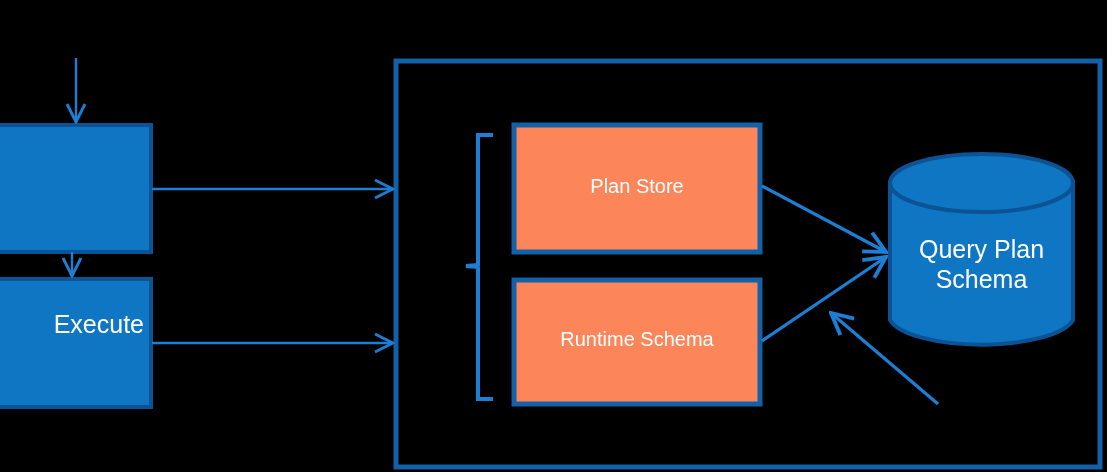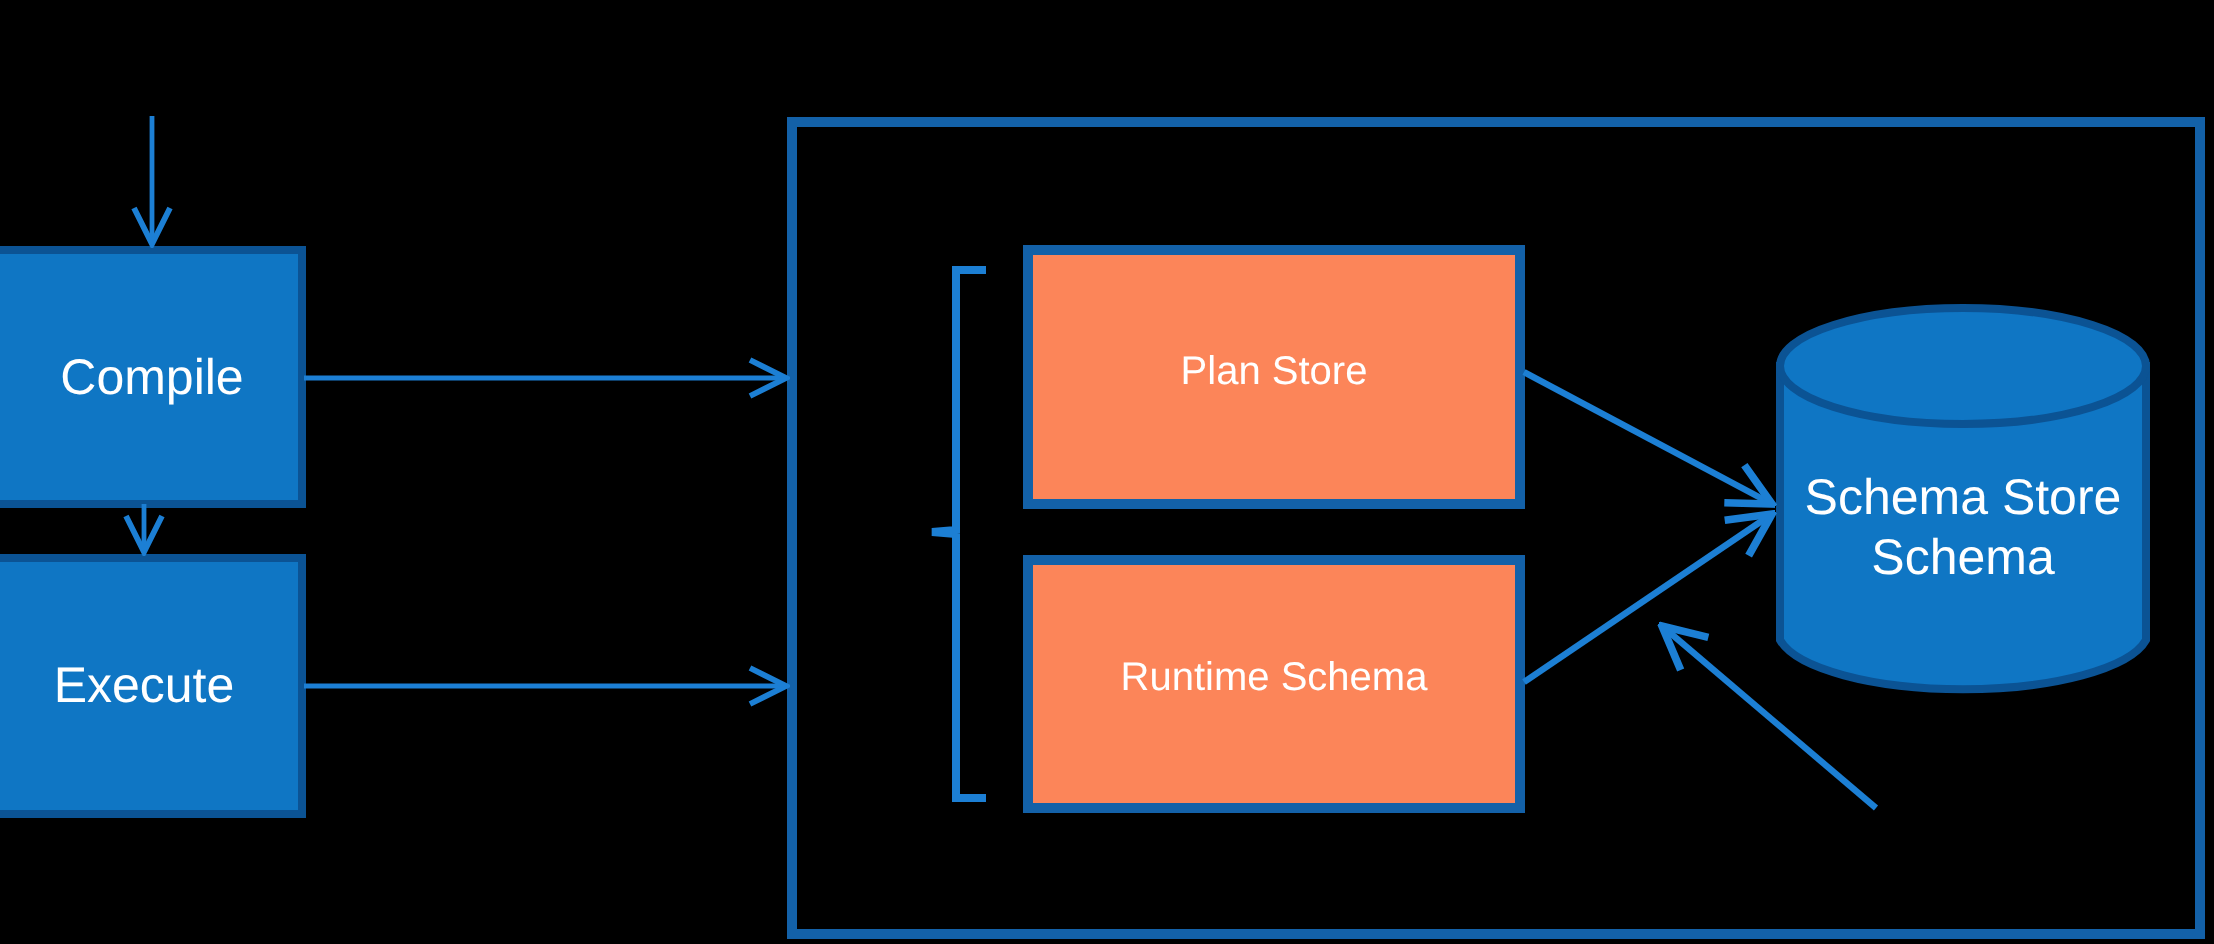--- a/index.html
+++ b/index.html
@@ -37,21 +37,21 @@
   .label-process {
     font-size: 25px;
   }
   .label-store {
     font-size: 20px;
   }
   .label-db {
     font-size: 25px;
   }
   .lbl-compile  { left: 0px;   top: 175px; width: 152px; }
-  .lbl-execute  { left: 0px;   top: 329px; width: 144px; }
+  .lbl-execute  { left: 0px;   top: 310px; width: 144px; text-align: right; }
   .lbl-planstore{ left: 512px; top: 175px; width: 250px; }
   .lbl-runtime  { left: 512px; top: 328px; width: 250px; }
   .lbl-db       { left: 888px; top: 235px; width: 187px; }
 </style>
 </head>
 <body>
 
 <div id="diagram-root">
 
   <svg id="vector-layer" viewBox="0 0 1107 472" xmlns="http://www.w3.org/2000/svg">
@@ -96,24 +96,23 @@
     <line x1="152" y1="343" x2="393" y2="343" stroke="#1C7FD4" stroke-width="2.4" marker-end="url(#arrowOpen)"></line>
 
     <line x1="762" y1="186" x2="886" y2="252" stroke="#1C7FD4" stroke-width="3.2" marker-end="url(#arrowOpenSm)"></line>
 
     <line x1="762" y1="341" x2="886" y2="257" stroke="#1C7FD4" stroke-width="3.2" marker-end="url(#arrowOpenSm)"></line>
 
     <line x1="938" y1="404" x2="831" y2="313" stroke="#1C7FD4" stroke-width="3.2" marker-end="url(#arrowOpenSm)"></line>
 
   </svg>
 
-  <div class="node-label label-process lbl-compile">Compile</div>
 
   <div class="node-label label-process lbl-execute">Execute</div>
 
   <div class="node-label label-store lbl-planstore">Plan Store</div>
 
   <div class="node-label label-store lbl-runtime">Runtime Schema</div>
 
-  <div class="node-label label-db lbl-db">Schema Store
+  <div class="node-label label-db lbl-db">Query Plan
 Schema</div>
 
 </div>
 
 </body></html>

